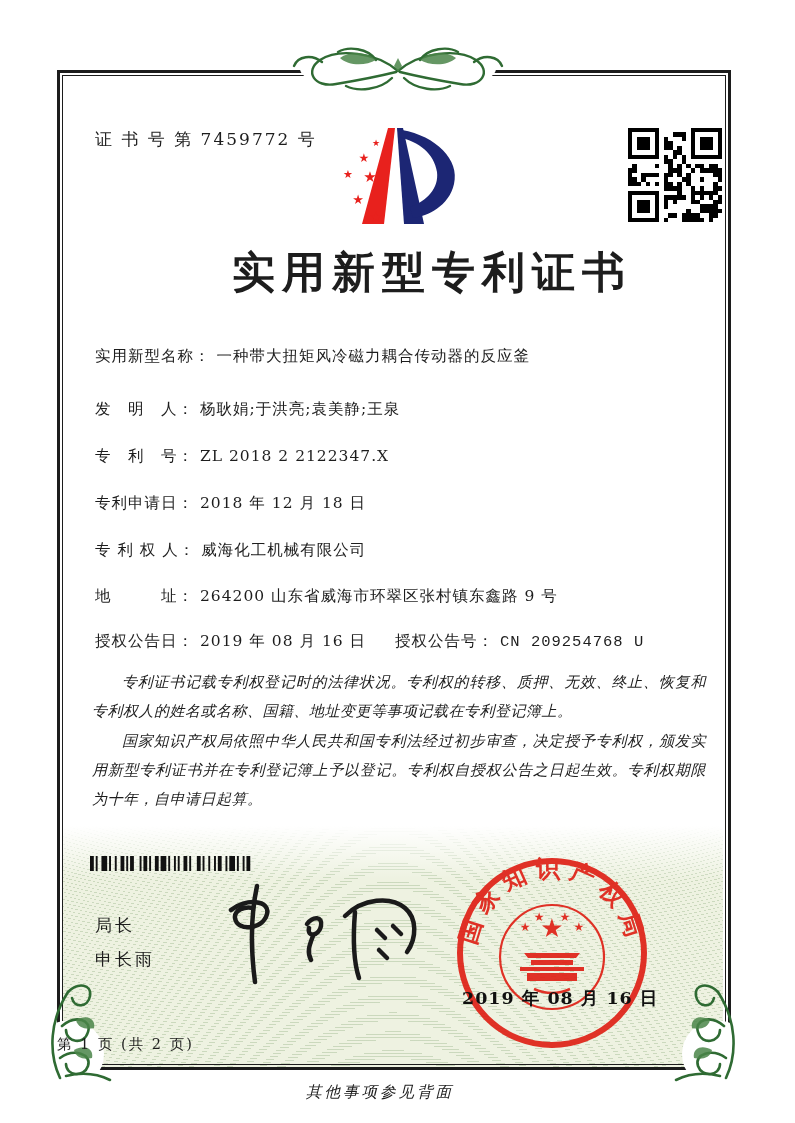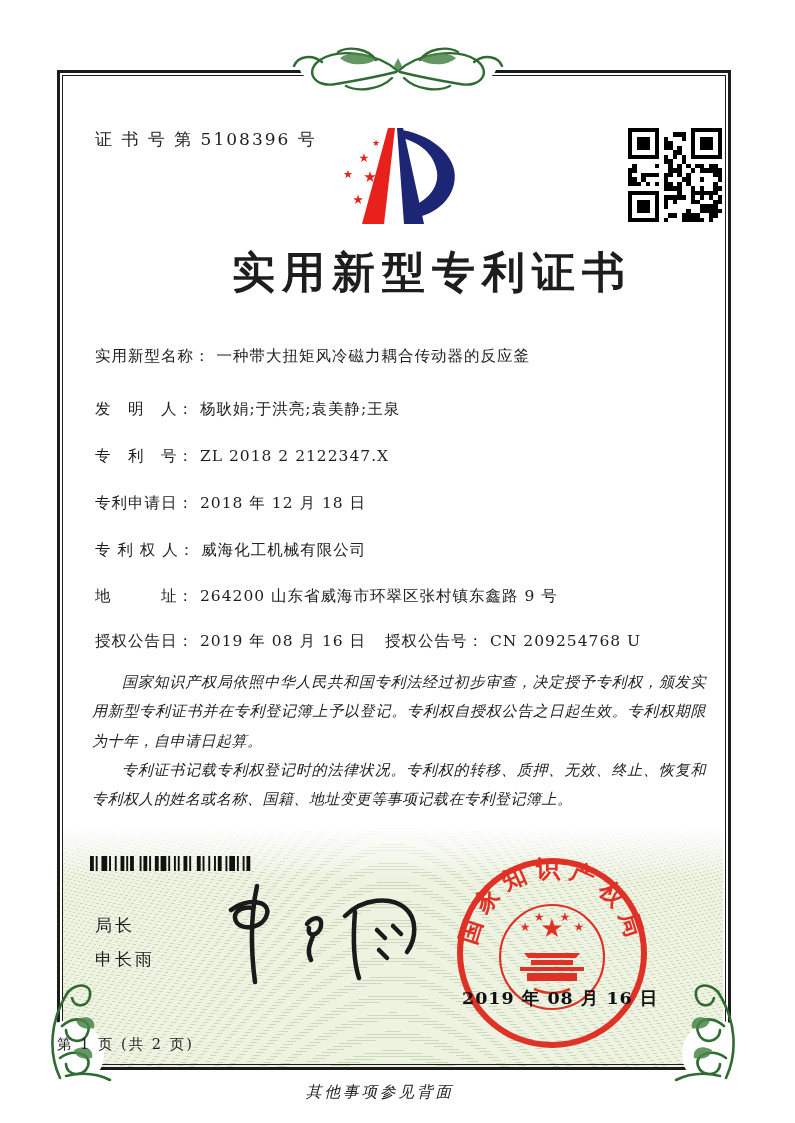--- a/index.html
+++ b/index.html
@@ -35,21 +35,21 @@
     font-size:43px;font-weight:700;letter-spacing:7px;z-index:3;padding-left:39px;
   }
   
   .field{
     position:absolute;left:95px;width:616px;font-size:15.5px;
     letter-spacing:1px;z-index:3;white-space:nowrap;
   }
   .field .lbl{margin-right:6px;}
   .f1{top:346px}.f2{top:399px}.f3{top:446px}.f4{top:493px}.f5{top:540px}.f6{top:586px}
   .grant{top:631px}
-  .grant .second{position:absolute;left:290px;top:0;}
+  .grant .second{position:absolute;left:300px;top:0;font-family:Liberation Mono, monospace;}
   
   .body-text{
     position:absolute;left:92px;top:668px;width:614px;z-index:3;
     font-size:15px;line-height:1.95;font-style:italic;letter-spacing:.5px;
     text-align:justify;
   }
   .body-text p{margin:0;text-indent:2em;}
   
   .barcode{position:absolute;left:90px;top:856px;width:212px;height:15px;z-index:3;}
   .signer{
@@ -124,21 +124,21 @@
       <path d="M26,46 C40,34 56,40 52,52 C48,66 30,62 30,50"></path>
       <path d="M24,78 C38,68 56,74 52,86 C48,98 30,96 30,84"></path>
       <path d="M30,96 C46,92 62,94 74,100"></path>
     </g>
     <g fill="#4b8549" opacity="0.85">
       <path d="M40,40 C50,34 60,38 58,48 C50,50 42,48 40,40 Z"></path>
       <path d="M38,70 C48,64 58,68 56,78 C48,80 40,78 38,70 Z"></path>
     </g>
   </svg>
 
-  <div class="cert-no">证 书 号 第 5108396 号</div>
+  <div class="cert-no">证 书 号 第 7459772 号</div>
 
   <svg class="logo" viewBox="0 0 140 120">
     <polygon points="58,8 65,8 54,104 32,104" fill="#e8211d"></polygon>
     <polygon points="67,8 73,8 94,104 74,104" fill="#1c2674"></polygon>
     <path d="M72,10 C106,16 130,40 124,64 C119,86 98,96 83,98 L80,87
              C97,81 109,68 107,52 C104,33 89,22 69,17 Z" fill="#1c2674"></path>
     <g fill="#e8211d" font-size="12" text-anchor="middle" font-family="DejaVu Sans, sans-serif">
       <text x="46" y="26" font-size="9">★</text>
       <text x="34" y="42" font-size="12">★</text>
       <text x="18" y="58" font-size="11">★</text>
@@ -304,22 +304,22 @@
     <span class="lbl">地　　　址：</span><span>264200 山东省威海市环翠区张村镇东鑫路 9 号</span>
   </div>
   <div class="field grant">
     <span class="lbl">授权公告日：</span><span>2019 年 08 月 16 日</span>
     <span class="second">
       <span class="lbl">授权公告号：</span><span>CN 209254768 U</span>
     </span>
   </div>
 
   <div class="body-text">
+    <p>专利证书记载专利权登记时的法律状况。专利权的转移、质押、无效、终止、恢复和专利权人的姓名或名称、国籍、地址变更等事项记载在专利登记簿上。</p>
     <p>国家知识产权局依照中华人民共和国专利法经过初步审查，决定授予专利权，颁发实用新型专利证书并在专利登记簿上予以登记。专利权自授权公告之日起生效。专利权期限为十年，自申请日起算。</p>
-    <p>专利证书记载专利权登记时的法律状况。专利权的转移、质押、无效、终止、恢复和专利权人的姓名或名称、国籍、地址变更等事项记载在专利登记簿上。</p>
   </div>
 
   <svg class="barcode" viewBox="0 0 150 15" preserveAspectRatio="none">
       <rect x="0" y="0" width="2.7" height="15" fill="#111"></rect>
       <rect x="4.050000000000001" y="0" width="1.35" height="15" fill="#111"></rect>
       <rect x="8.100000000000001" y="0" width="4.050000000000001" height="15" fill="#111"></rect>
       <rect x="13.500000000000002" y="0" width="1.35" height="15" fill="#111"></rect>
       <rect x="17.55" y="0" width="1.35" height="15" fill="#111"></rect>
       <rect x="21.6" y="0" width="2.7" height="15" fill="#111"></rect>
       <rect x="25.650000000000002" y="0" width="1.35" height="15" fill="#111"></rect>

